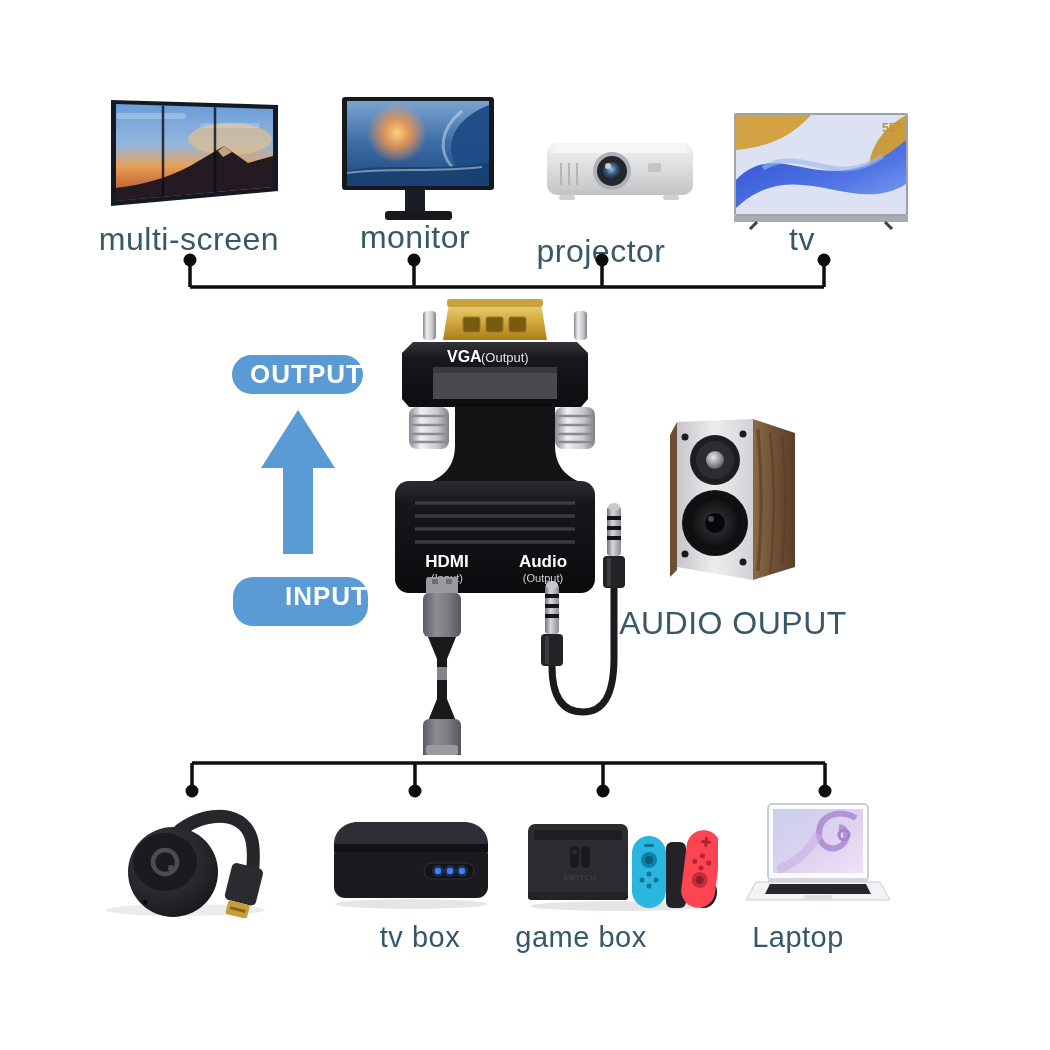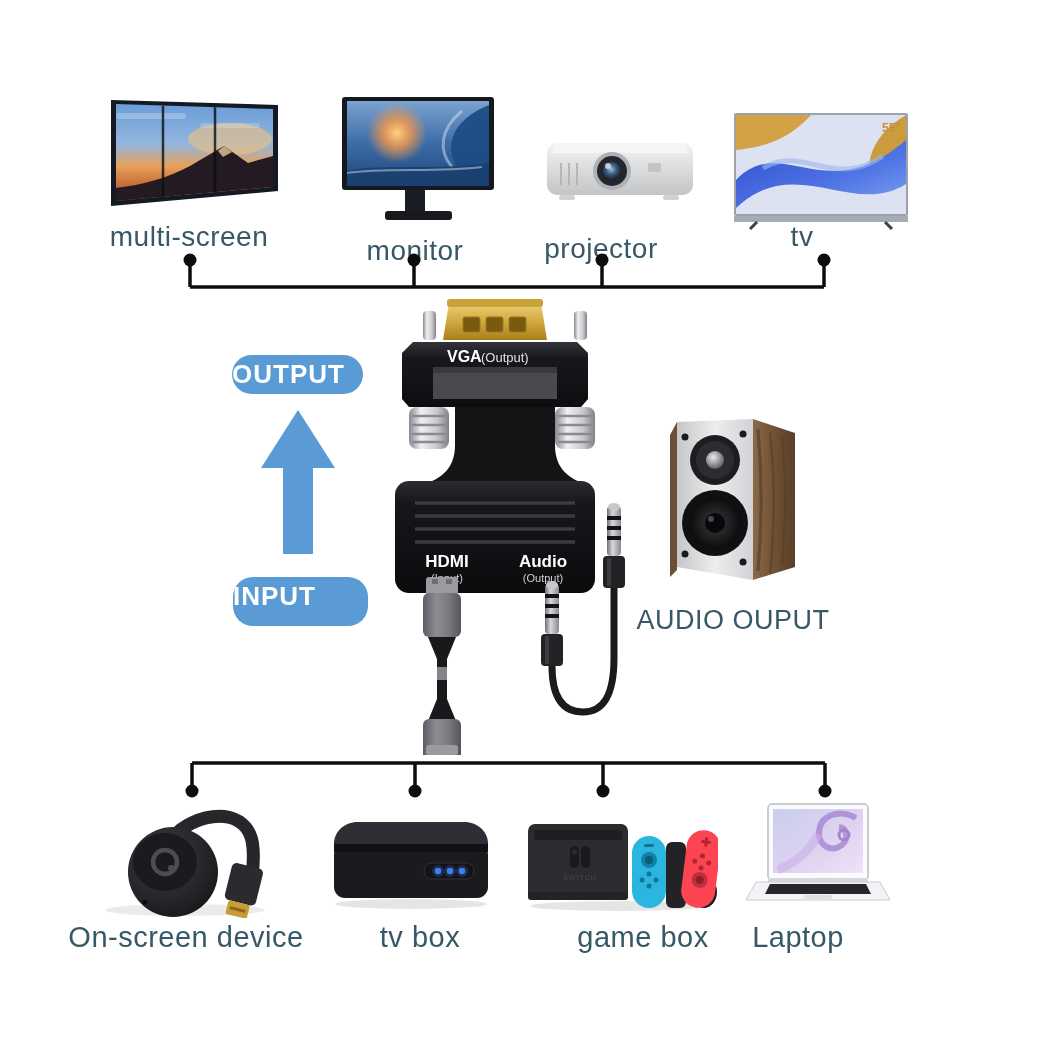--- a/index.html
+++ b/index.html
@@ -8,30 +8,30 @@
     --line:#0d0d0d;
   }
   html,body{margin:0;padding:0;background:#fff;}
   .canvas{
     position:relative;width:1050px;height:1050px;background:#fff;
     font-family:"Liberation Sans",sans-serif;overflow:hidden;
   }
   .abs{position:absolute;}
   .devlabel{
     position:absolute;transform:translateX(-50%);
-    color:var(--label);font-size:28px;letter-spacing:.5px;white-space:nowrap;
+    color:var(--label);font-size:32px;letter-spacing:.5px;white-space:nowrap;
   }
   .devlabel.bottom{font-size:29px;}
   .caption{
     position:absolute;transform:translateX(-50%);
-    color:var(--label);font-size:27px;letter-spacing:.5px;white-space:nowrap;
+    color:var(--label);font-size:32px;letter-spacing:.5px;white-space:nowrap;
   }
   .pill{
     position:absolute;background:var(--blue);color:#fff;border-radius:20px;
-    text-align:left;font-weight:bold;font-size:26px;letter-spacing:1px;
+    text-align:right;font-weight:bold;font-size:26px;letter-spacing:1px;
   }
 </style>
 </head>
 <body>
 
 <div class="canvas">
 
   <svg class="abs" style="left:110px;top:93px" width="170" height="122" viewBox="0 0 170 122">
     <defs>
       <linearGradient id="ms-sky" x1="0" y1="0" x2="0" y2="1">
@@ -127,21 +127,21 @@
     <path d="M173,5 L173,40 C160,52 146,58 140,72 C130,54 140,24 173,5 Z" fill="#cb9c3e"></path>
     <path d="M3,70 C50,22 92,100 173,30 L173,74 C120,108 62,42 3,98 Z" fill="url(#tv-blue)"></path>
     <path d="M30,58 C70,34 100,80 150,46" stroke="#9db8f2" stroke-width="5" fill="none" opacity="0.6"></path>
     <text x="168" y="22" text-anchor="end" font-size="12" font-weight="bold" fill="#c2932c">55"</text>
     <rect x="1" y="106" width="174" height="6" fill="#a7acb4"></rect>
     <path d="M24,112 L17,119" stroke="#3c4148" stroke-width="3"></path>
     <path d="M152,112 L159,119" stroke="#3c4148" stroke-width="3"></path>
   </svg>
 
   <div class="devlabel" style="left:189px;top:221px">multi-screen</div>
-  <div class="devlabel" style="left:415px;top:235px">monitor</div>
+  <div class="devlabel" style="left:415px;top:219px">monitor</div>
   <div class="devlabel" style="left:601px;top:233px">projector</div>
   <div class="devlabel" style="left:802px;top:221px">tv</div>
 
   <svg class="abs" style="left:178px;top:251px" width="660" height="42" viewBox="0 0 660 42">
     <g stroke="var(--line)" stroke-width="3.5" fill="var(--line)">
       <line x1="12" y1="9" x2="12" y2="36"></line>
         <line x1="236" y1="9" x2="236" y2="36"></line>
       <line x1="424" y1="9" x2="424" y2="36"></line>
         <line x1="646" y1="9" x2="646" y2="36"></line>
       <line x1="12" y1="36" x2="646" y2="36"></line>
@@ -433,18 +433,17 @@
       <path d="M116,16 C98,6 80,14 79,30 C78,44 92,51 102,43 C109,37 107,26 99,25" stroke="#a57fd0" stroke-width="6"></path>
       <path d="M38,68 C60,58 72,46 78,32" stroke="#c3a6e4" stroke-width="9" opacity="0.6"></path>
       <circle cx="104" cy="33" r="5" stroke="#8f6abf" stroke-width="3"></circle>
     </g>
     <rect x="28" y="76" width="100" height="4" fill="#d4d7dd"></rect>
     <polygon points="16,80 140,80 150,98 6,98" fill="#f3f3f6" stroke="#c8ccd2" stroke-width="1"></polygon>
     <polygon points="30,82 126,82 131,92 25,92" fill="#26262b"></polygon>
     <rect x="64" y="93" width="28" height="4" rx="2" fill="#dddfe4"></rect>
   </svg>
 
-  <div class="devlabel bottom" style="left:186px;top:921px">On-screen device</div>
   <div class="devlabel bottom" style="left:420px;top:921px">tv box</div>
-  <div class="devlabel bottom" style="left:643px;top:921px">game box</div>
+  <div class="devlabel bottom" style="left:581px;top:921px">game box</div>
   <div class="devlabel bottom" style="left:798px;top:921px">Laptop</div>
 
 </div>
 
 </body></html>

